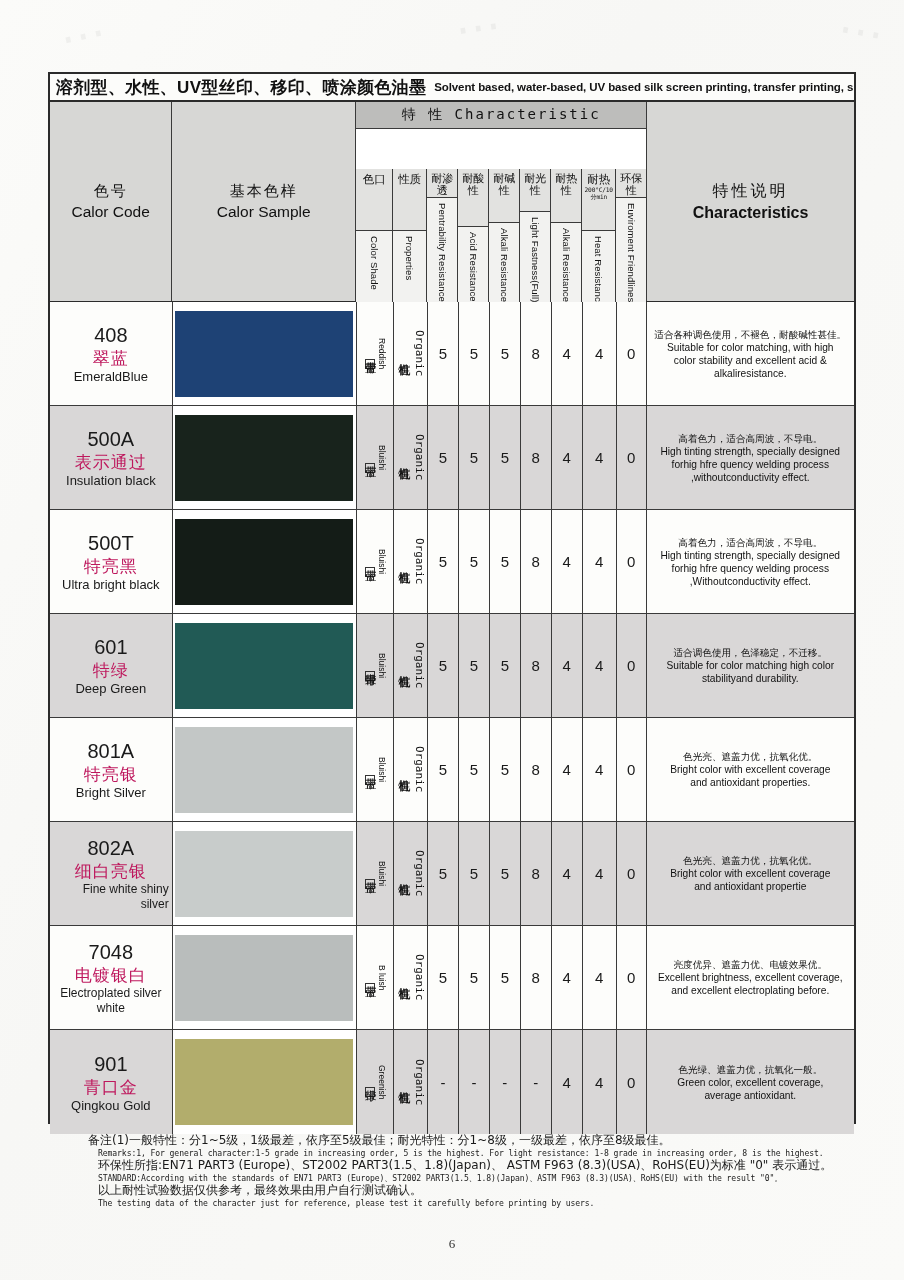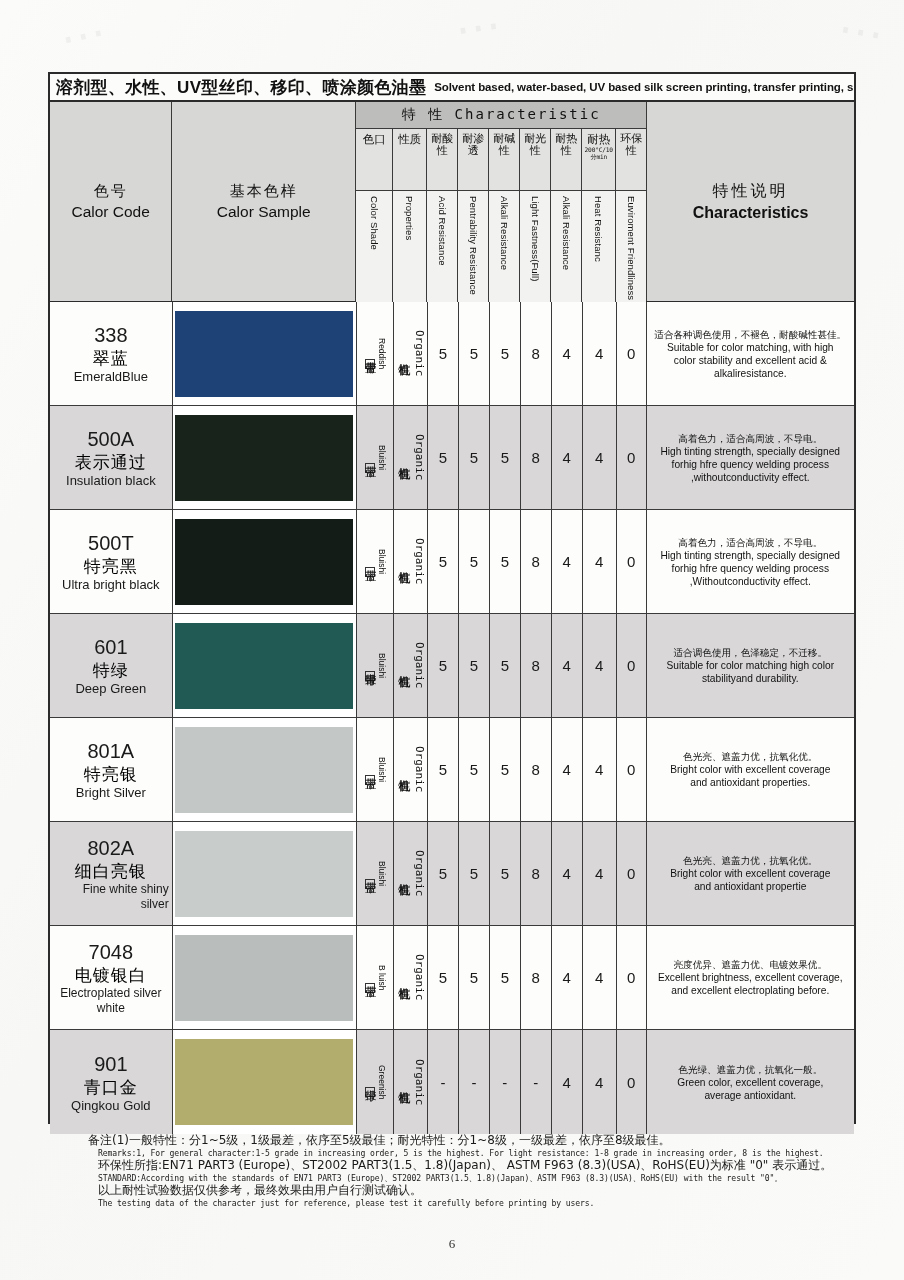--- a/index.html
+++ b/index.html
@@ -57,21 +57,21 @@
   .char-top{
     height:26px;border-bottom:1.4px solid #3a3a3a;background:#bdbdbb;
     display:flex;align-items:center;justify-content:center;
     font-size:14px;color:#111;letter-spacing:2px;
     font-family:"DejaVu Sans Mono",monospace;
   }
   .char-cols{display:flex;height:173px;}
   .ccol{
     box-sizing:border-box;border-right:1.2px solid #3a3a3a;background:#e2e2e0;
     display:flex;flex-direction:column;align-items:flex-end;
-    position:relative;overflow:hidden;
+    position:relative;overflow:hidden;margin-top:40px;
   }
   .ccol:last-child{border-right:none;}
   .cc-cn{
     height:62px;padding-top:4px;box-sizing:border-box;
     font-size:11.5px;line-height:13px;color:#111;text-align:center;
     font-family:"DejaVu Sans",sans-serif;width:100%;
     border-bottom:1.1px solid #3a3a3a;background:#e2e2e0;
   }
   .cc-cn.small{font-size:11px;line-height:12px;}
   .cc-cn .tiny{font-size:6.2px;line-height:7px;display:block;letter-spacing:-.2px;font-family:"DejaVu Sans Mono",monospace;}
@@ -89,21 +89,21 @@
   .row{display:flex;border-bottom:1.3px solid #3a3a3a;height:104px;box-sizing:border-box;}
   .row:last-child{border-bottom:none;}
   .row.alt .cell{background:#d9d7d7;text-align:right;}
   .row.alt .desc{background:#d9d7d7;}
   .cell{
     box-sizing:border-box;border-right:1.3px solid #3a3a3a;background:#fdfdfb;
     display:flex;flex-direction:column;align-items:center;justify-content:center;text-align:center;
   }
   .c-code{width:123px;padding:0 3px;}
   .cc-num{font-size:20px;color:#1a1a1a;line-height:24px;font-family:"Liberation Sans",sans-serif;}
-  .cc-zh{font-size:17px;color:#000000;line-height:22px;font-family:"DejaVu Sans",sans-serif;letter-spacing:1px;}
+  .cc-zh{font-size:17px;color:#be185d;line-height:22px;font-family:"DejaVu Sans",sans-serif;letter-spacing:1px;}
   .cc-en2{font-size:13px;color:#1a1a1a;line-height:15px;}
   .cc-en2.sm{font-size:12px;}
 
   .c-sample{width:185px;padding:0;background:#fff !important;
     display:flex;align-items:center;justify-content:center;}
   .swatch{width:178px;height:86px;}
 
   .c-shade{width:37px;padding:0;}
   .shade-in{display:flex;flex-direction:row-reverse;align-items:center;justify-content:center;height:100%;gap:0px;}
   .shade-cn{font-size:11.5px;line-height:13px;font-family:"DejaVu Sans",sans-serif;color:#111;
@@ -173,29 +173,29 @@
                 <span class="vtx">Color Shade</span>
               </div>
             </div>
             <div class="ccol" style="width: 34px;">
               <div class="cc-cn">性质</div>
               <div class="cc-en">
                 <span class="vtx">Properties</span>
               </div>
             </div>
             <div class="ccol" style="width: 31px;">
+              <div class="cc-cn small">耐渗透</div>
+              <div class="cc-en">
+                <span class="vtx">Pentrability Resistance</span>
+              </div>
+            </div>
+            <div class="ccol" style="width: 31px;">
               <div class="cc-cn small">耐酸性</div>
               <div class="cc-en">
                 <span class="vtx">Acid Resistance</span>
-              </div>
-            </div>
-            <div class="ccol" style="width: 31px;">
-              <div class="cc-cn small">耐渗透</div>
-              <div class="cc-en">
-                <span class="vtx">Pentrability Resistance</span>
               </div>
             </div>
             <div class="ccol" style="width: 31px;">
               <div class="cc-cn small">耐碱性</div>
               <div class="cc-en">
                 <span class="vtx">Alkali Resistance</span>
               </div>
             </div>
             <div class="ccol" style="width: 31px;">
               <div class="cc-cn small">耐光性</div>
@@ -226,21 +226,21 @@
 
       <div class="hcell h-desc">
         <div class="h-cn">特性说明</div>
         <div class="h-en">Characteristics</div>
       </div>
     </div>
 
     <div class="rows" id="rows">
         <div class="row">
           <div class="cell c-code">
-            <div class="cc-num">338</div>
+            <div class="cc-num">408</div>
             <div class="cc-zh">翠蓝</div>
             <div class="cc-en2">EmeraldBlue</div>
           </div>
           <div class="cell c-sample">
             <div class="swatch" style="background: rgb(30, 66, 117);"></div>
           </div>
           <div class="cell c-shade">
             <div class="shade-in">
               <span class="shade-en">Reddish</span>
               <div><span class="shade-cn">带青蓝</span><span class="shade-box"></span></div>

